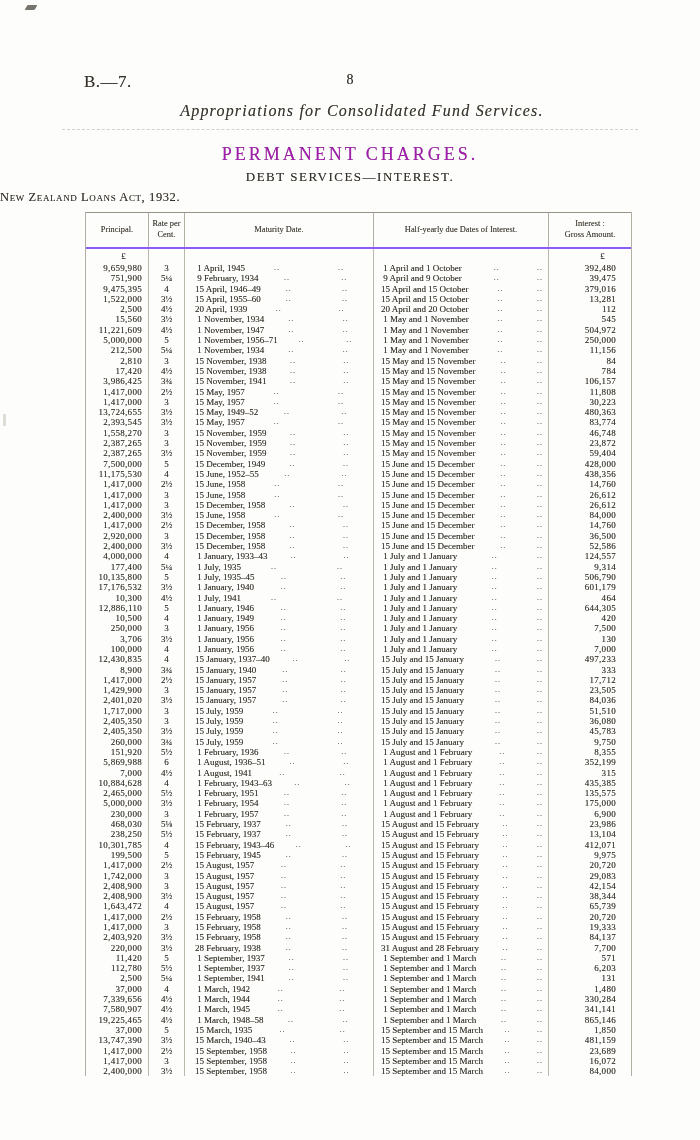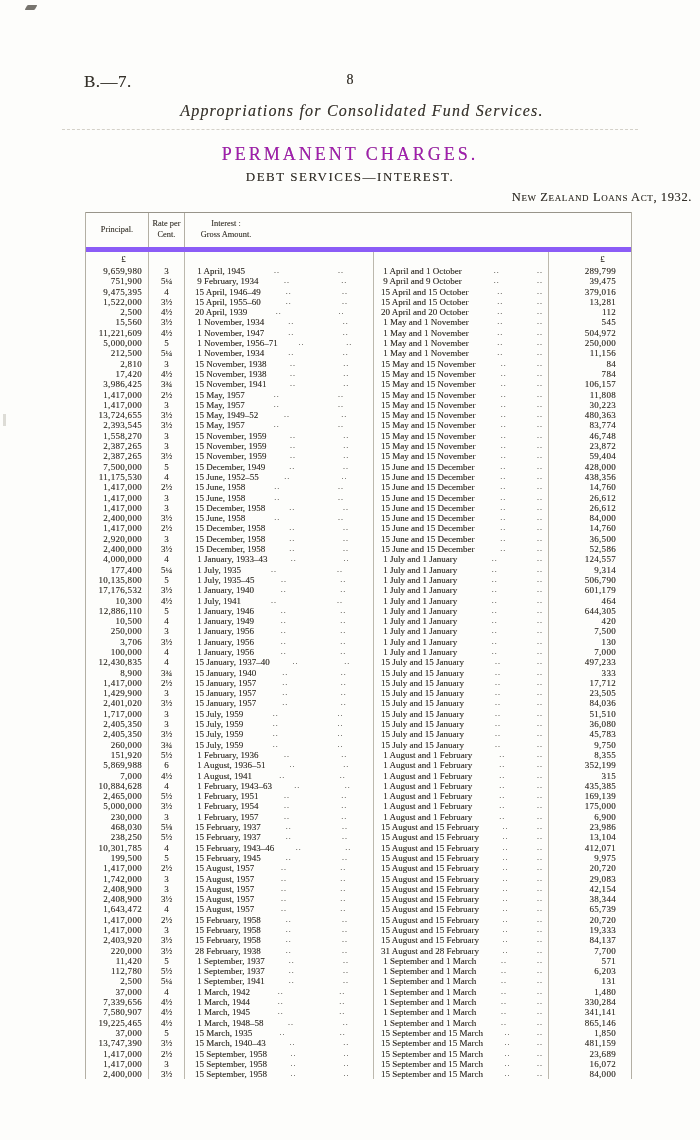--- a/index.html
+++ b/index.html
@@ -13,26 +13,26 @@
   .abs{position:absolute;}
   .doc-ref{left:84px;top:72px;font-size:17px;letter-spacing:.5px;}
   .page-num{left:0;top:72px;width:700px;text-align:center;font-size:14px;}
   .running-title{left:0;top:102px;width:700px;text-align:center;
     font-style:italic;font-size:16px;letter-spacing:1.2px;color:#3a362f;padding-left:12px;}
   .rule-1{left:62px;top:129px;width:576px;border-top:1px dashed #cac7bd;opacity:.8;}
   .main-title{left:0;top:144px;width:700px;text-align:center;
     font-size:18px;letter-spacing:3px;color:#a21caf;}
   .subtitle{left:0;top:169px;width:700px;text-align:center;
     font-size:13px;letter-spacing:1.5px;}
-  .act-title{left:0;top:190px;width:692px;text-align:right;
+  .act-title{left:0;top:190px;width:692px;text-align:left;
     font-variant:small-caps;font-size:12.5px;letter-spacing:.6px;}
 
   .interest-table{left:85px;top:212px;width:545px;
     border-left:1px solid #b3afa4;border-right:1px solid #b3afa4;}
-  .thead{display:flex;border-top:1px solid #98948a;border-bottom:5px solid #8b5cf6;
+  .thead{display:flex;border-top:1px solid #98948a;border-bottom:2px solid #8b5cf6;
     height:34px;}
   .th{display:flex;align-items:center;justify-content:center;text-align:center;
     font-size:8.4px;line-height:1.3;white-space:pre-line;color:#413d35;
     border-right:1px solid #b3afa4;box-sizing:border-box;padding:1px 2px;}
   .th:last-child{border-right:none;}
   .c1{width:63px;} .c2{width:36px;} .c3{width:189px;} .c4{width:175px;} .c5{width:82px;}
 
   .tr{display:flex;height:10.3px;font-size:9px;line-height:10.3px;}
   .td{box-sizing:border-box;border-right:1px solid #bcb8ad;white-space:pre;overflow:hidden;}
   .td:last-child{border-right:none;}
@@ -67,20 +67,22 @@
 
 <div class="abs main-title">PERMANENT CHARGES.</div>
 <div class="abs subtitle">DEBT SERVICES—INTEREST.</div>
 <div class="abs act-title">New Zealand Loans Act, 1932.</div>
 
 <div class="abs interest-table">
   <div class="thead">
     <div class="th c1">Principal.</div>
     <div class="th c2">Rate per
 Cent.</div>
+    <div class="th c3">Maturity Date.</div>
+    <div class="th c4">Half-yearly due Dates of Interest.</div>
     <div class="th c5">Interest :
 Gross Amount.</div>
   </div>
 
   <div class="tr currency-row">
     <div class="td principal c1">£</div>
     <div class="td rate c2"></div>
     <div class="td maturity c3"></div>
     <div class="td due c4"></div>
     <div class="td interest c5">£</div>
@@ -93,21 +95,21 @@
     <div class="td maturity c3">
       <span class="mtext"> 1 April, 1945</span>
       <span class="leader"></span>
       <span class="leader"></span>
     </div>
     <div class="td due c4">
       <span class="dtext"> 1 April and 1 October</span>
       <span class="leader"></span>
       <span class="leader end"></span>
     </div>
-    <div class="td interest c5">289,799</div>
+    <div class="td interest c5">392,480</div>
   </div>
 
   <div class="tr">
     <div class="td principal c1">751,900</div>
     <div class="td rate c2">5¼</div>
     <div class="td maturity c3">
       <span class="mtext"> 9 February, 1934</span>
       <span class="leader"></span>
       <span class="leader"></span>
     </div>
@@ -909,21 +911,21 @@
     <div class="td maturity c3">
       <span class="mtext"> 1 February, 1951</span>
       <span class="leader"></span>
       <span class="leader"></span>
     </div>
     <div class="td due c4">
       <span class="dtext"> 1 August and 1 February</span>
       <span class="leader"></span>
       <span class="leader end"></span>
     </div>
-    <div class="td interest c5">169,139</div>
+    <div class="td interest c5">135,575</div>
   </div>
 
   <div class="tr">
     <div class="td principal c1">5,000,000</div>
     <div class="td rate c2">3½</div>
     <div class="td maturity c3">
       <span class="mtext"> 1 February, 1954</span>
       <span class="leader"></span>
       <span class="leader"></span>
     </div>

